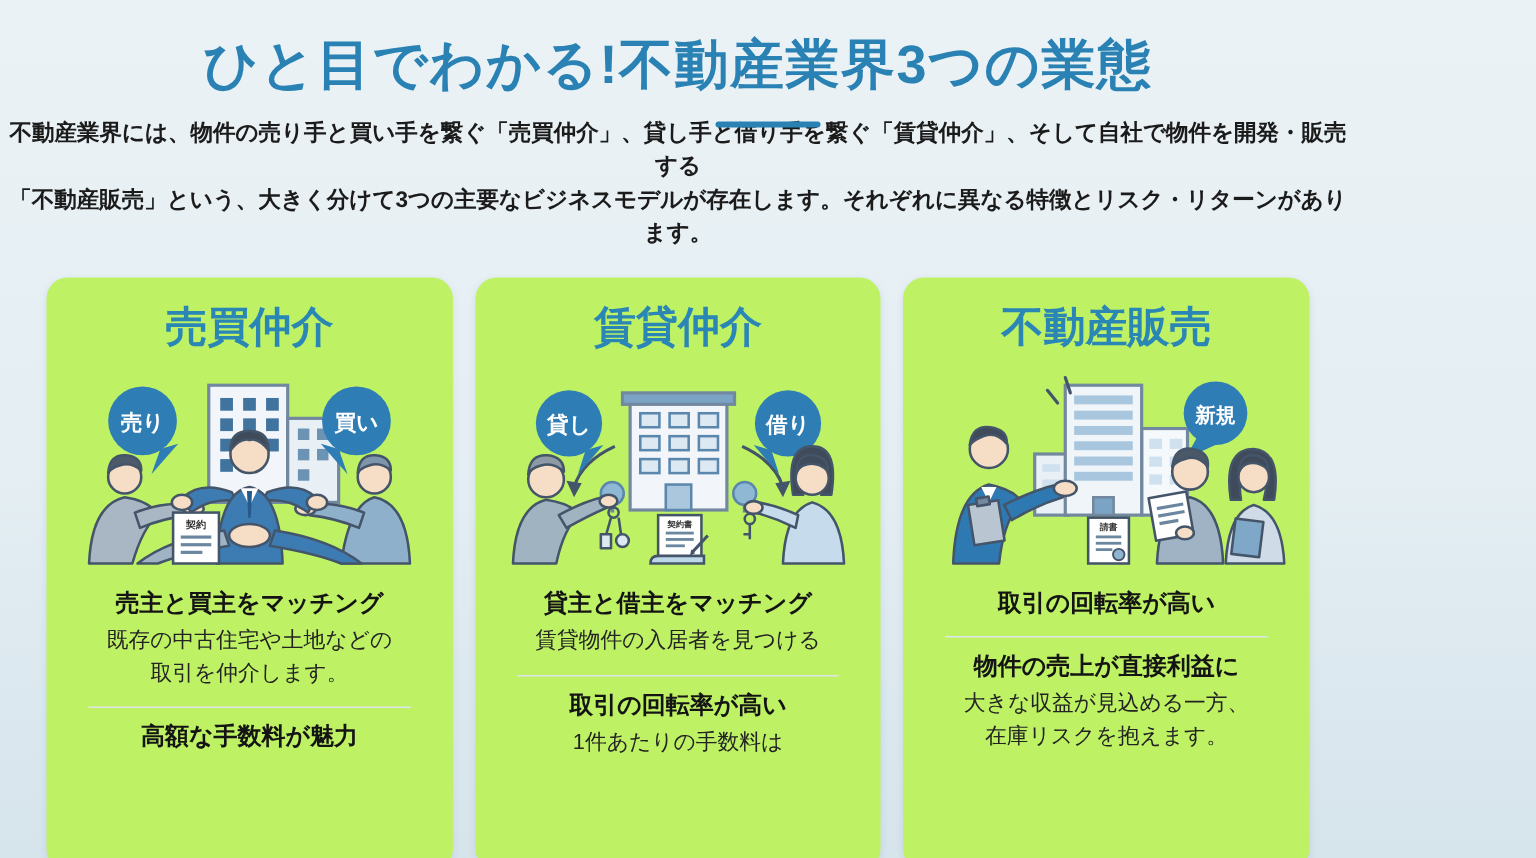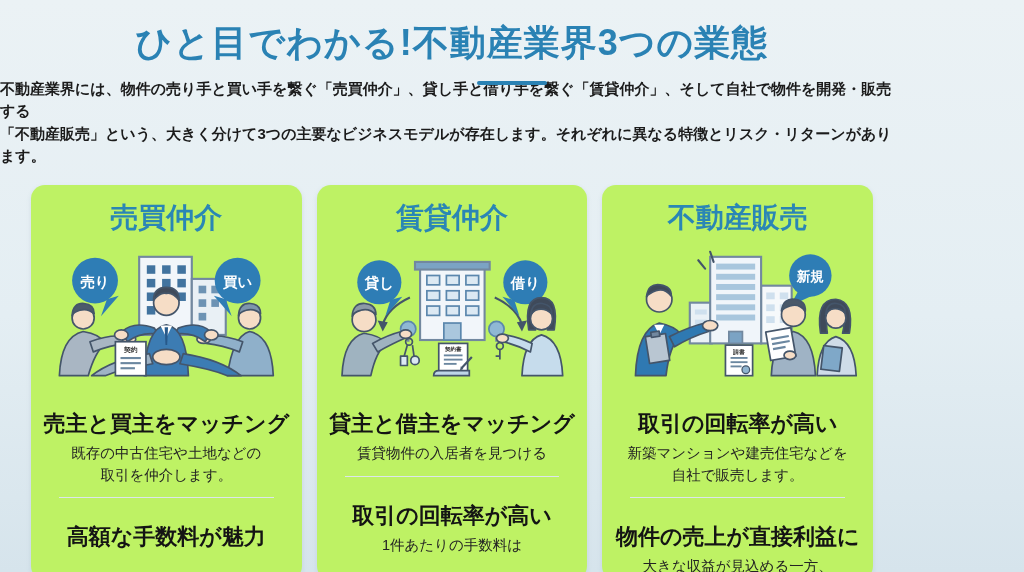--- a/index.html
+++ b/index.html
@@ -13,37 +13,37 @@
   .page-title{
     margin:0;padding-top:20px;text-align:center;
     font-size:36px;font-weight:800;letter-spacing:1px;
     color:#2a82b4;line-height:1.3;
   }
   .title-underline{
     position:absolute;left:477px;top:81px;width:70px;height:4px;
     background:#2a82b4;border-radius:2px;
   }
   .subtitle{
-    margin-top:11px;
+    margin-top:11px;text-align:center;
     font-size:15px;font-weight:700;line-height:1.5;color:#1b1b1b;
   }
   .cards{display:flex;gap:15px;padding:0 31px;margin-top:17px;}
   .card{
     flex:1;background:#bef264;border-radius:14px;height:395px;
     box-sizing:border-box;padding:10px 8px 12px;
     box-shadow:0 2px 5px rgba(90,120,145,.14);
   }
   .card-title{
     font-size:28px;font-weight:800;color:#2a86b5;
     text-align:center;margin:4px 0 0;
   }
   .illustration{display:block;width:100%;height:146px;margin-top:2px;}
   .point-title{
-    font-size:22px;font-weight:800;color:#141414;
-    text-align:center;margin-top:24px;white-space:nowrap;
+    font-size:16px;font-weight:800;color:#141414;
+    text-align:center;margin-top:7px;white-space:nowrap;
   }
   .desc{
     font-size:14.5px;font-weight:400;color:#232323;
     text-align:center;line-height:1.5;margin-top:4px;white-space:nowrap;
   }
   .divider{border:none;border-top:1.5px solid #dce6ec;margin:11px 20px 9px;}
   svg text{font-family:"Liberation Sans","DejaVu Sans",sans-serif;font-weight:bold;}
 </style>
 </head>
 <body>
@@ -323,24 +323,20 @@
           <rect x="136" y="114" width="32" height="36" fill="#ffffff" stroke="#44556a" stroke-width="2"></rect>
           <text x="152" y="124" font-size="7" fill="#333333" text-anchor="middle">請書</text>
           <rect x="142" y="128" width="20" height="2.2" fill="#6b87a0"></rect>
           <rect x="142" y="133" width="20" height="2.2" fill="#6b87a0"></rect>
           <rect x="142" y="138" width="13" height="2.2" fill="#6b87a0"></rect>
           <circle cx="160" cy="143" r="4.5" fill="#8fb4d0" stroke="#44556a" stroke-width="1.5"></circle>
         </g>
       </svg>
 
       <div class="point-title">取引の回転率が高い</div>
-      <div class="desc">
-        <div>新築マンションや建売住宅などを</div>
-        <div>自社で販売します。</div>
-      </div>
       <hr class="divider">
       <div class="point-title">物件の売上が直接利益に</div>
       <div class="desc">
         <div>大きな収益が見込める一方、</div>
         <div>在庫リスクを抱えます。</div>
       </div>
     </div>
 
   </div>
 </div>

